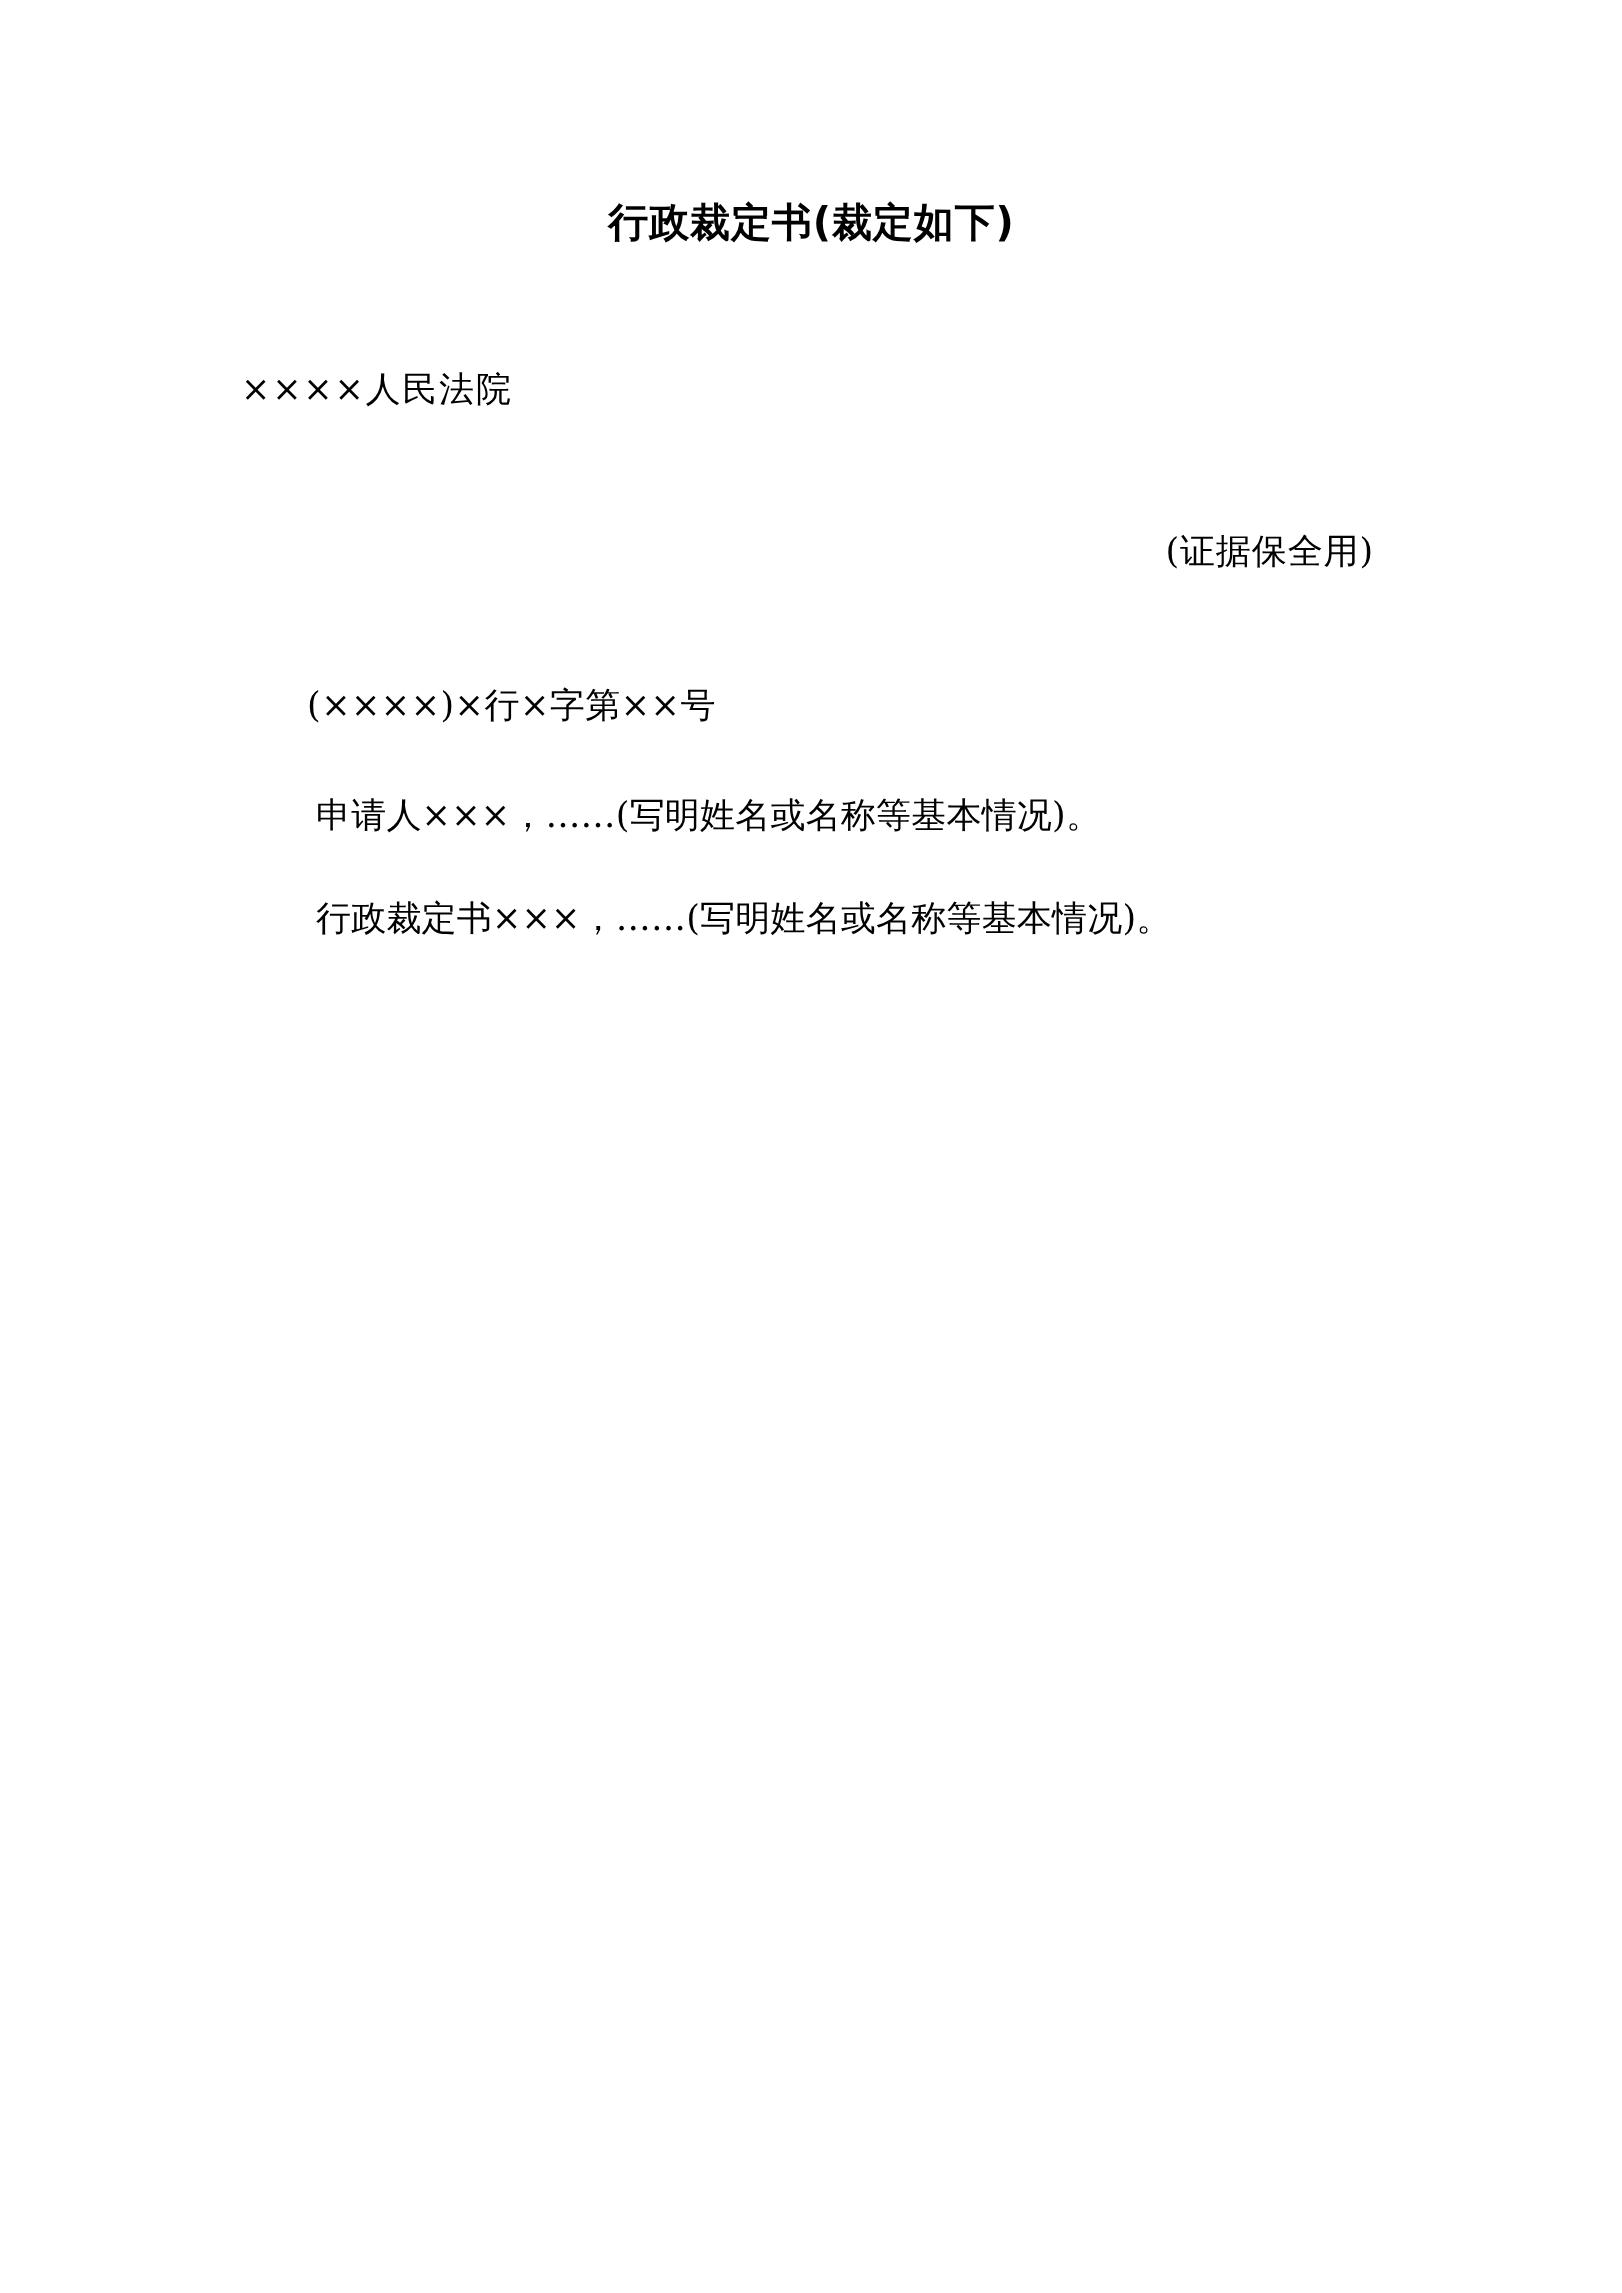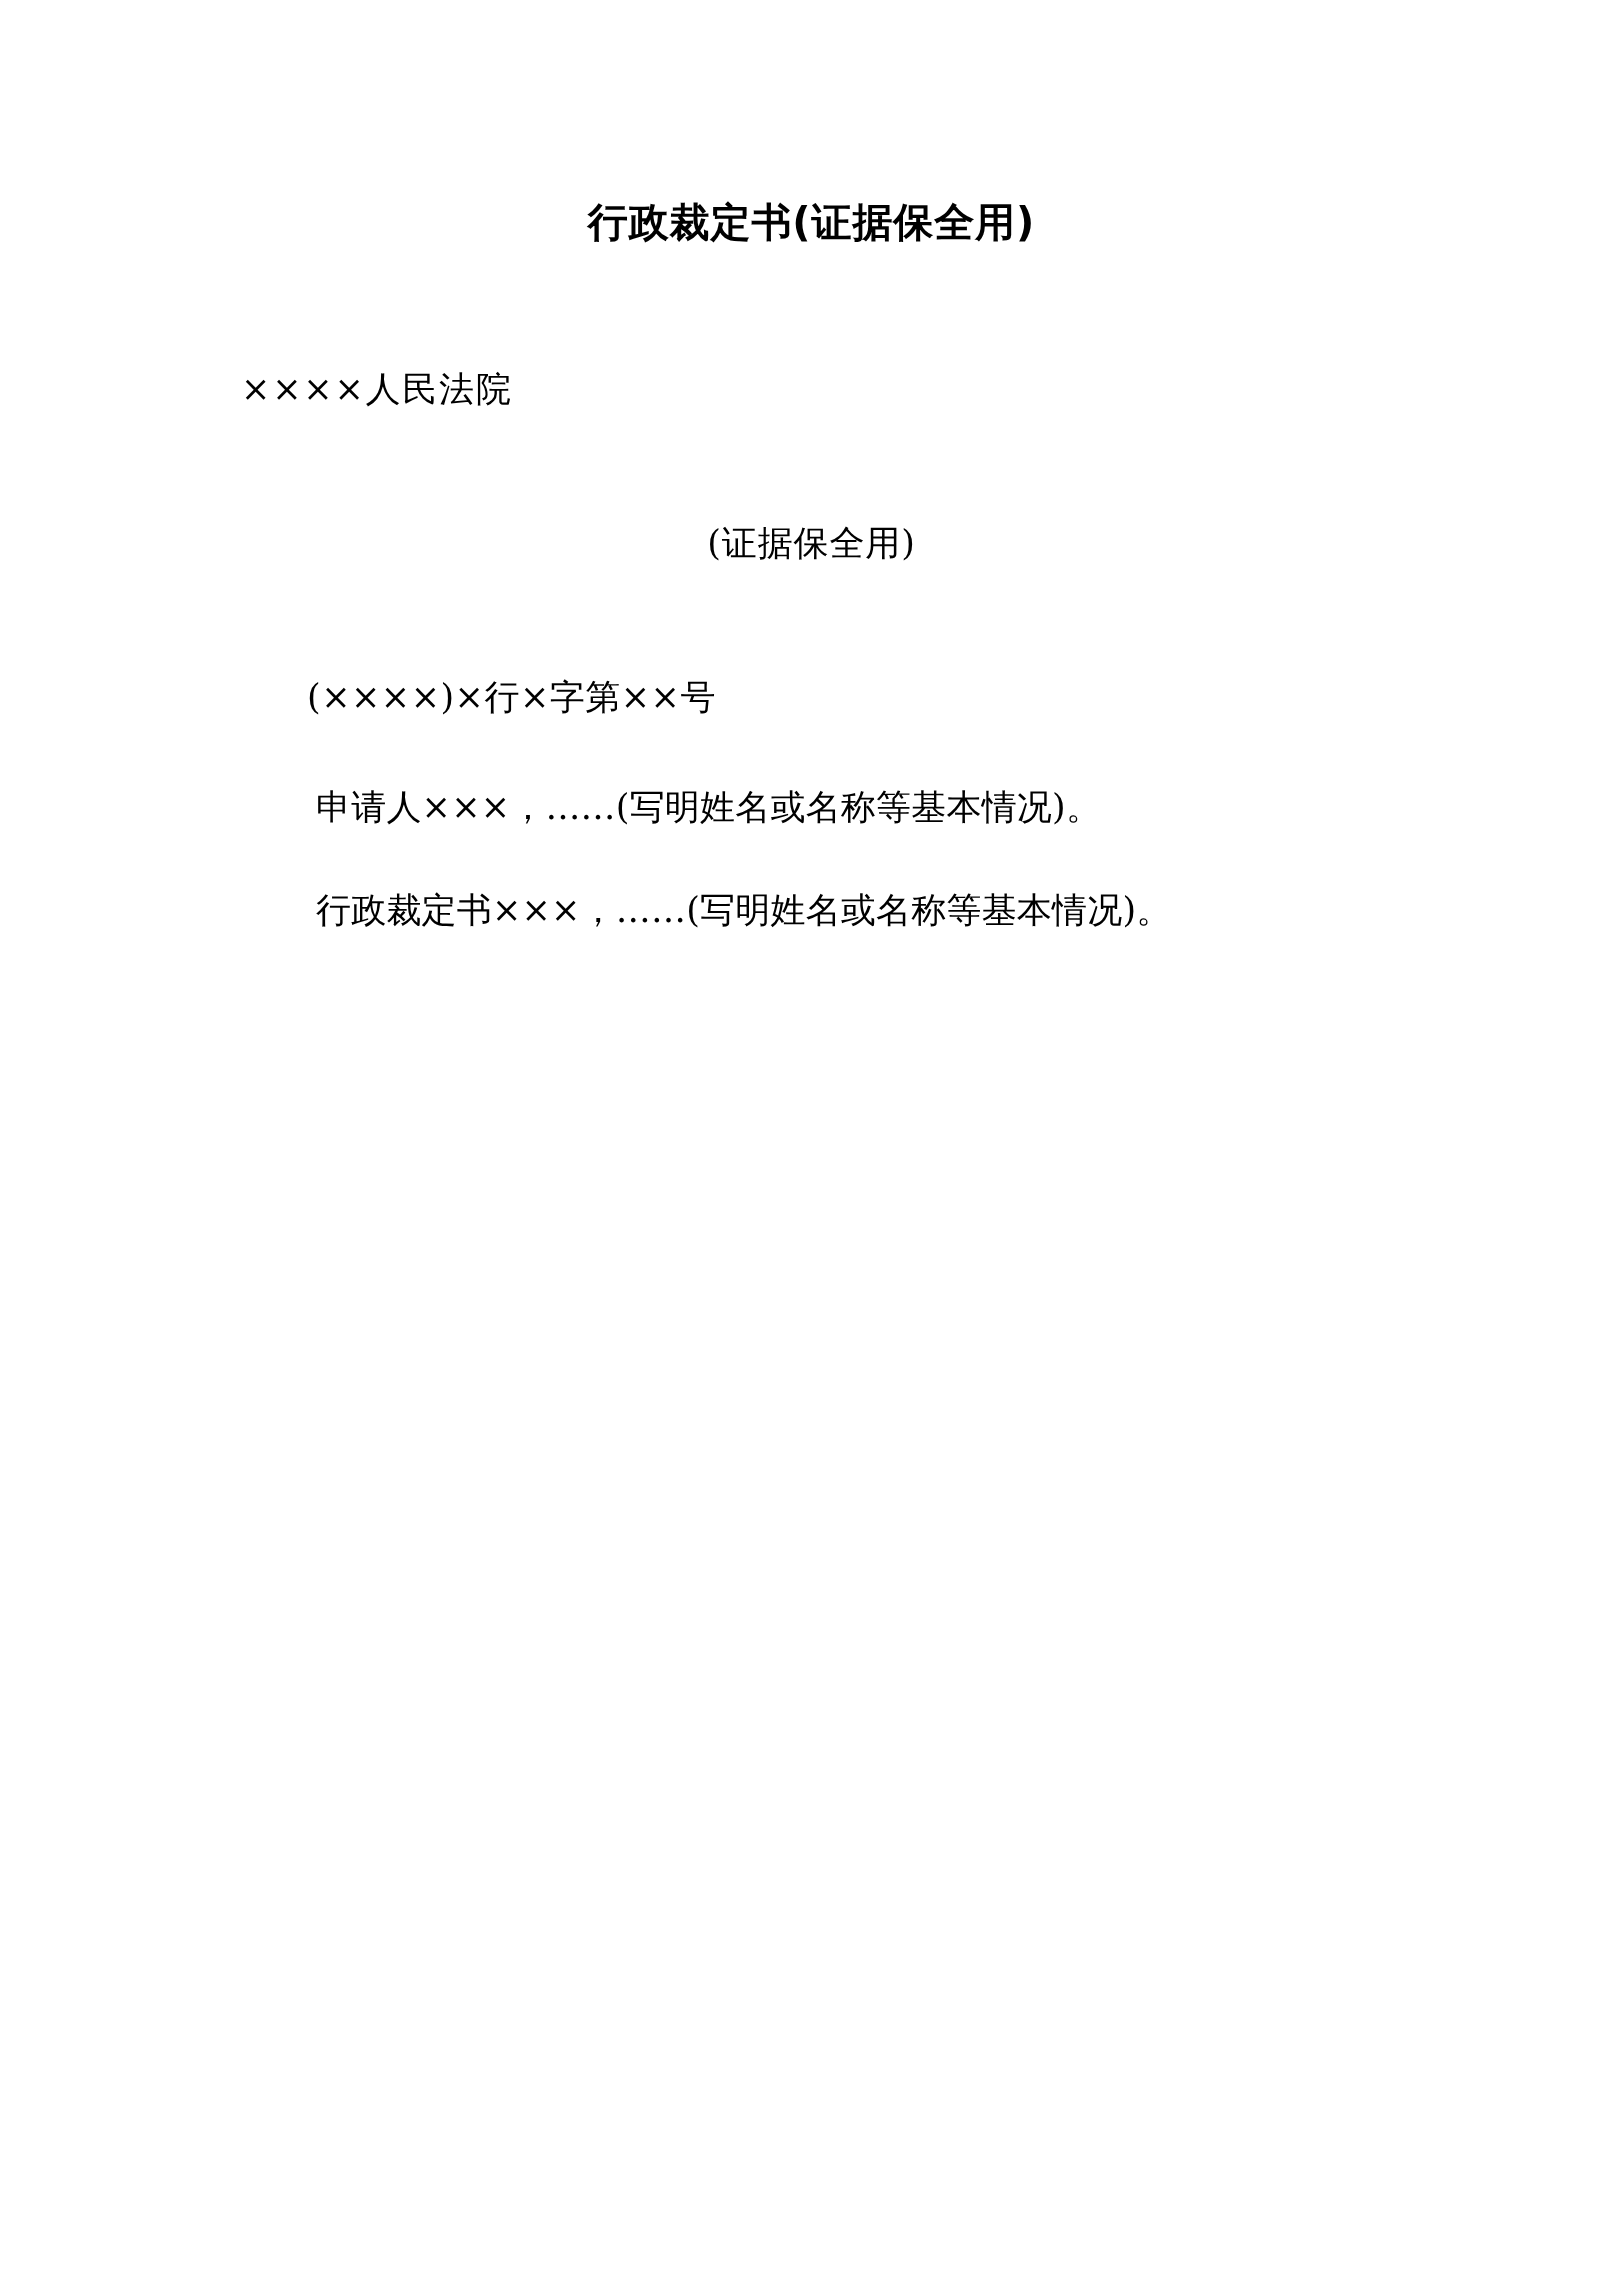--- a/index.html
+++ b/index.html
@@ -38,24 +38,24 @@
     padding-top: 116px;
   }
   .doc-kind {
     text-align: center;
     font-size: 35px;
     letter-spacing: 1.8px;
     margin: 0;
     padding-top: 107px;
   }
   .doc-sub {
-    text-align: center;
+    text-align: right;
     font-size: 35px;
     letter-spacing: 0.9px;
-    margin: 0;
+    margin: 8px;
     padding-top: 107px;
   }
   .case-no {
     font-size: 35px;
     letter-spacing: 0.5px;
     margin: 16px;
     padding-top: 91px;
     padding-left: 50px;
   }
   p.body-para {
@@ -67,21 +67,21 @@
     letter-spacing: 0.2px;
   }
   p.body-para.gap-lg { padding-top: 42px; }
   p.body-para.indent { text-indent: 71px; }
 </style>
 </head>
 <body>
 
 <div class="page">
 
-  <h1 class="doc-title">行政裁定书(证据保全用)</h1>
+  <h1 class="doc-title">行政裁定书(裁定如下)</h1>
 
   <p class="court-line">××××人民法院</p>
 
 
   <p class="doc-sub">(证据保全用)</p>
 
   <p class="case-no">(××××)×行×字第××号</p>
 
   <p class="body-para gap-lg indent">申请人×××，……(写明姓名或名称等基本情况)。</p>
 

